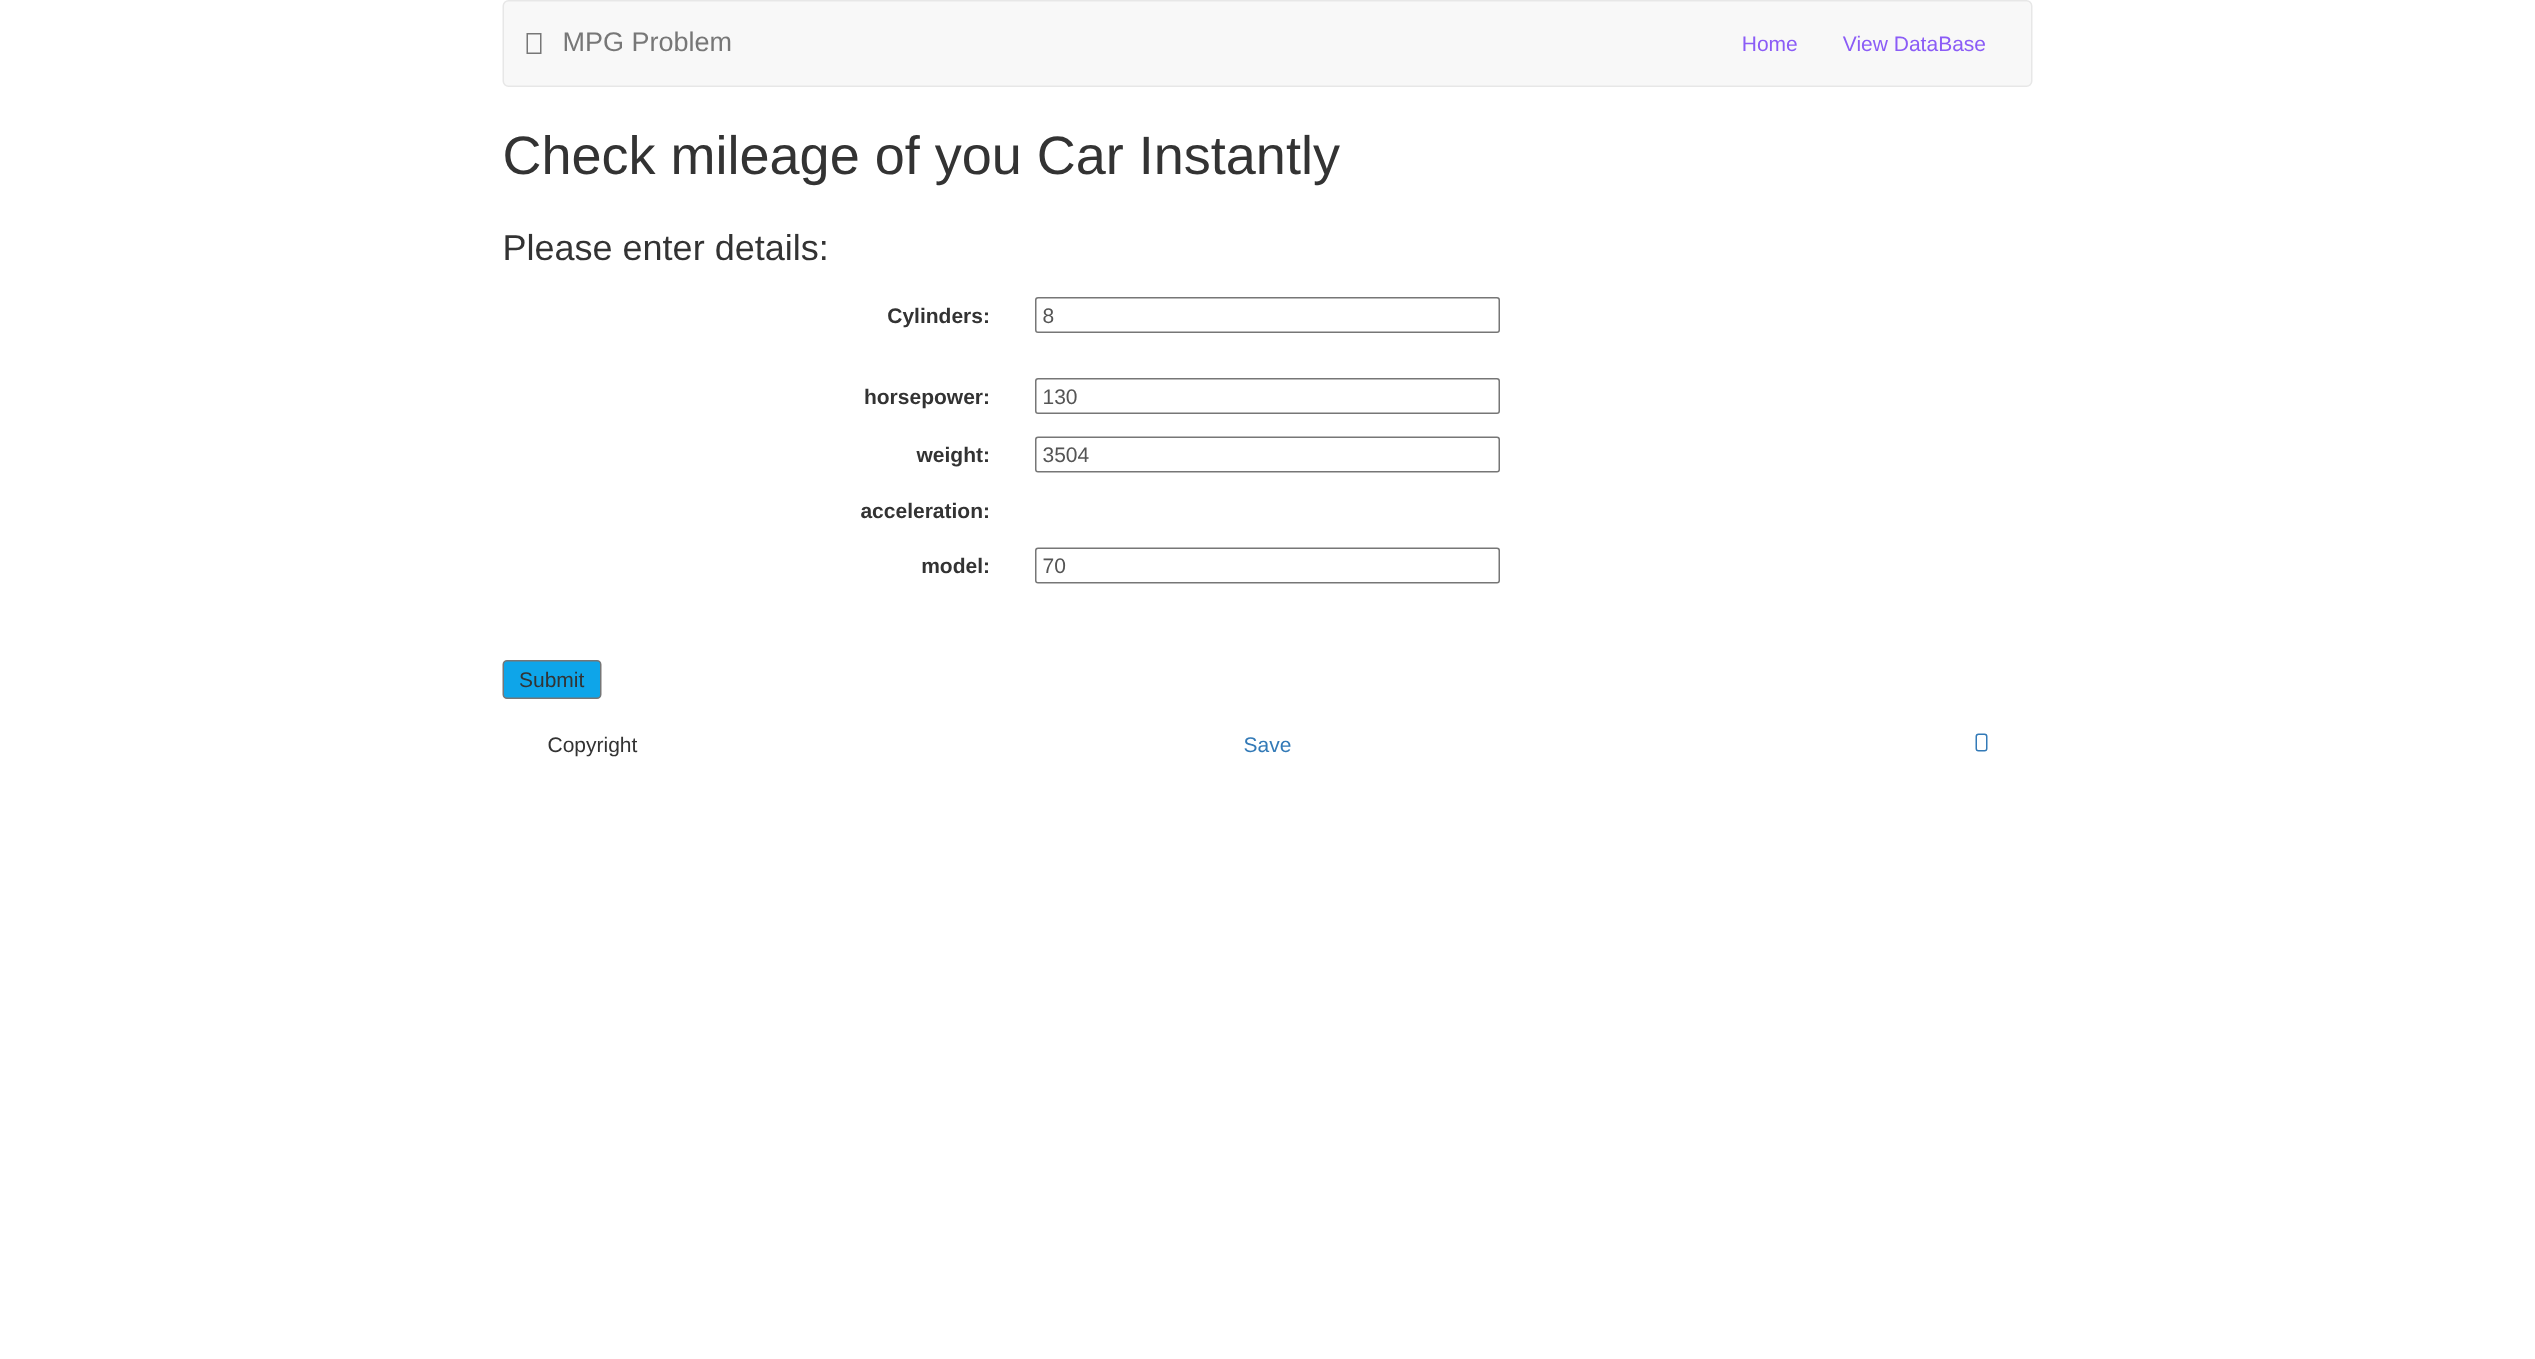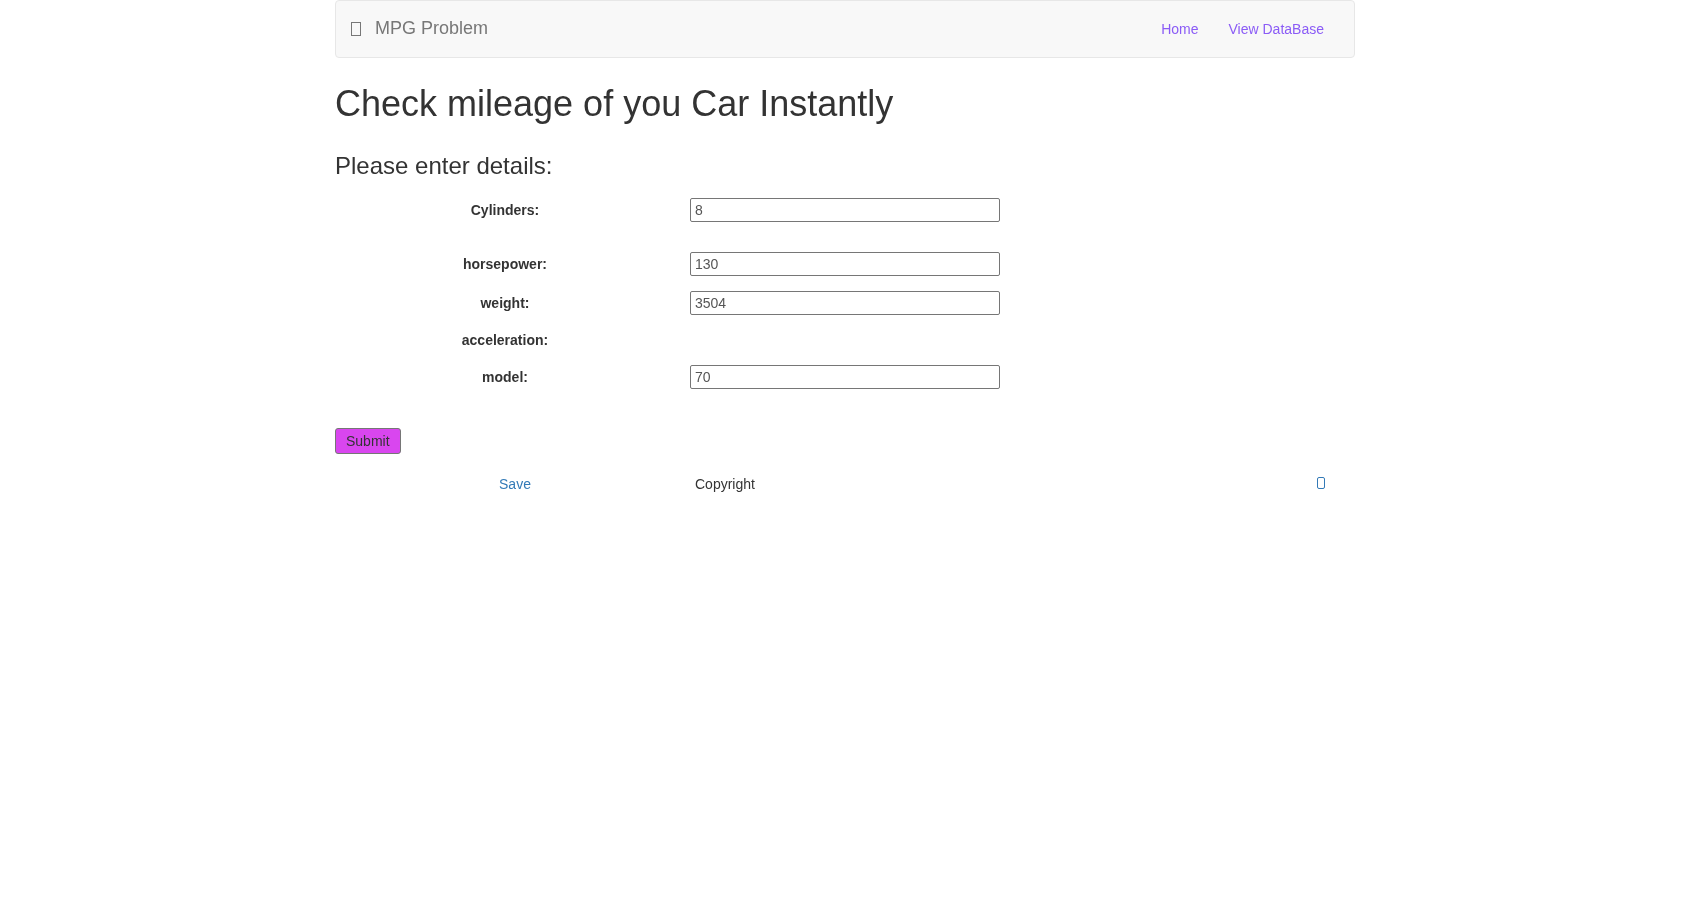--- a/index.html
+++ b/index.html
@@ -74,21 +74,21 @@
     .form-horizontal {
       margin-top: 15px;
     }
     .form-group {
       display: flex;
       margin-bottom: 15px;
       align-items: center;
     }
     .control-label {
       width: 33.333%;
-      text-align: center;
+      text-align: right;
       font-weight: 700;
       font-size: 14px;
       padding-left: 15px;
       padding-right: 15px;
     }
     .input-col {
       width: 33.333%;
       padding-left: 15px;
       padding-right: 15px;
     }
@@ -98,28 +98,28 @@
       height: 24px;
       padding: 2px 4px;
       font-size: 14px;
       line-height: 1.42857143;
       color: #555;
       background-color: #fff;
       border: 1px solid #767676;
       border-radius: 2px;
     }
     .btn-submit {
-      background-color: #d946ef;
+      background-color: #0ea5e9;
       border: 1px solid #767676;
       border-radius: 3px;
       padding: 4px 10px;
       font-size: 14px;
       color: #333;
       cursor: pointer;
-      margin-top: 24px;
+      margin-top: 36px;
     }
     .footer-row {
       display: flex;
       margin-top: 20px;
       padding: 0 15px;
     }
     .footer-col {
       width: 33.333%;
       padding: 0 15px;
     }
@@ -191,25 +191,25 @@
       <label class="control-label">model:</label>
       <div class="input-col">
         <input type="text" class="form-control" value="70" style="">
       </div>
     </div>
 
     <button type="submit" class="btn-submit">Submit</button>
   </form>
 
   <div class="footer-row">
+    <div class="footer-col">
+      <p>Copyright</p>
+    </div>
     <div class="footer-col center">
       <a href="#" class="footer-link">Save</a>
-    </div>
-    <div class="footer-col">
-      <p>Copyright</p>
     </div>
     <div class="footer-col right">
       <a href="#" class="footer-link">
         <span class="phone-glyph"></span>
       </a>
     </div>
   </div>
 </div>
 
 </body></html>

